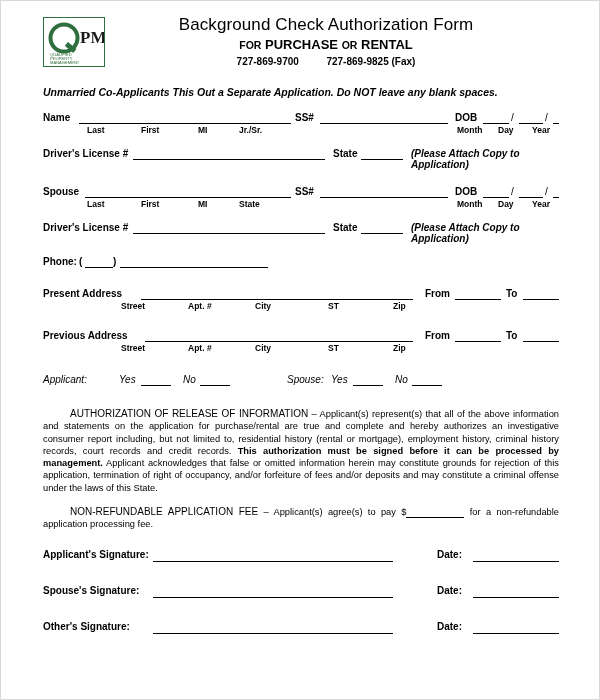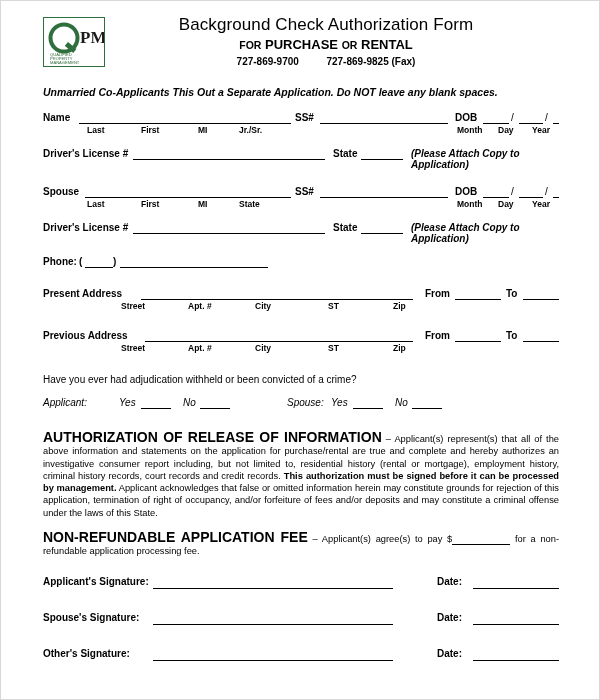--- a/index.html
+++ b/index.html
@@ -107,22 +107,23 @@
   .sec-sm { margin-top: 9px; }
 
   
   .para {
     font-size: 9.3px;
     line-height: 12.3px;
     text-align: justify;
     margin-top: 4px;
   }
   .para-head {
-    font-weight: bold;
-    font-size: 14px;
+    font-weight: normal;
+    font-size: 10px;
+    margin-left: 27px;
   }
 
   
   .sigrow {
     position: relative;
     height: 22px;
     font-size: 10px;
   }
   .sigrow .sig-label {
     position: absolute; left: 0; top: 0; font-weight: bold; font-size: 10px;
@@ -274,21 +275,20 @@
       <div class="sublabels">
         <span style="left:78px;">Street</span>
         <span style="left:145px;">Apt. #</span>
         <span style="left:212px;">City</span>
         <span style="left:285px;">ST</span>
         <span style="left:350px;">Zip</span>
       </div>
     </div>
 
     <div class="sec" style="margin-top:20px;">
-      <div class="lbl">Have you ever had adjudication withheld or been convicted of a crime?</div>
       <div class="row" style="height:16px; margin-top:12px;font-style:italic;">
         <span class="abs" style="left:0; top:0;">Applicant:</span>
         <span class="abs" style="left:76px; top:0;">Yes</span>
         <span class="abs fill" style="left:98px; top:0; width:30px;"></span>
         <span class="abs" style="left:140px; top:0;">No</span>
         <span class="abs fill" style="left:157px; top:0; width:30px;"></span>
         <span class="abs" style="left:244px; top:0;">Spouse:</span>
         <span class="abs" style="left:288px; top:0;">Yes</span>
         <span class="abs fill" style="left:310px; top:0; width:30px;"></span>
         <span class="abs" style="left:352px; top:0;">No</span>

